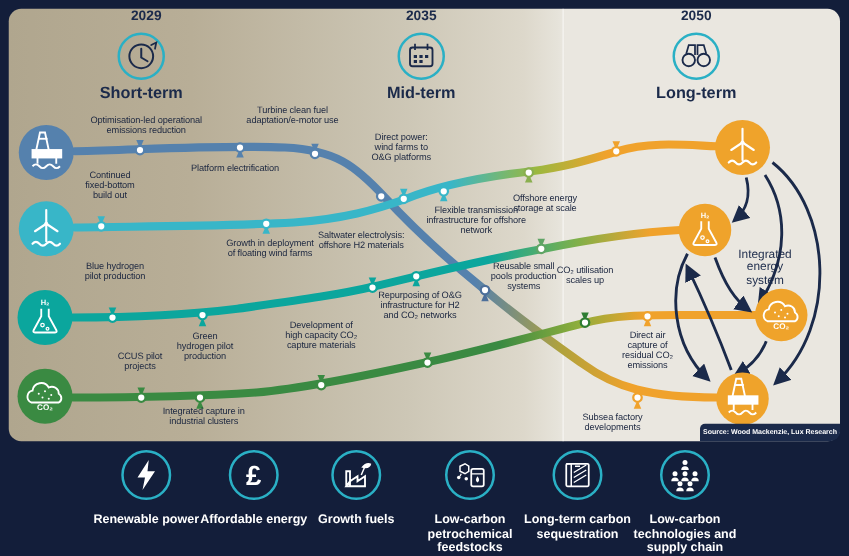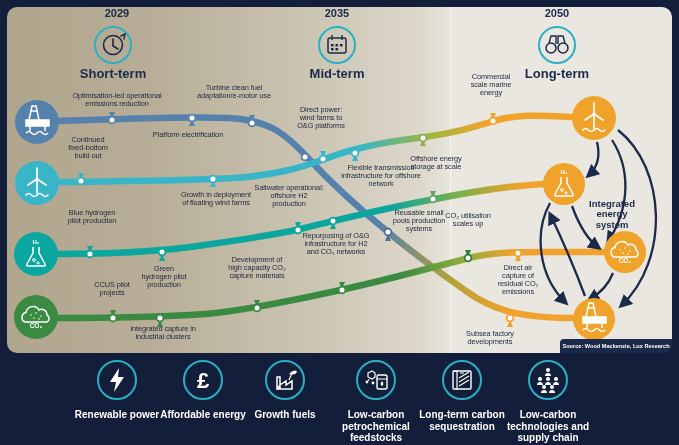--- a/index.html
+++ b/index.html
@@ -5,21 +5,21 @@
   html,body{margin:0;padding:0;}
   body{width:679px;height:445px;background:#131e3a;font-family:"Liberation Sans",sans-serif;overflow:hidden;}
   .stage{position:relative;width:679px;height:445px;}
   .panel{position:absolute;left:7px;top:7px;width:665px;height:346px;border-radius:10px;
          background:linear-gradient(90deg,#b0a68e 0%,#b8ae97 22%,#cdc7b6 48%,#ddd8cb 62%,#e6e3da 66%,#eae7e0 67%,#eae7e0 100%);}
   .divider{position:absolute;left:450px;top:7px;width:1px;height:346px;background:rgba(255,255,255,.6);}
   svg.map{position:absolute;left:0;top:0;}
   .year{position:absolute;font-size:11px;font-weight:bold;color:#1b2a4a;text-align:center;width:60px;}
   .term{position:absolute;font-size:13px;font-weight:bold;color:#1b2a4a;text-align:center;width:90px;}
   .ms{position:absolute;font-size:7.4px;line-height:1.08;letter-spacing:-0.1px;color:#1c2740;text-align:center;}
-  .ies{position:absolute;font-size:9.5px;font-weight:bold;color:#1b2a4a;text-align:center;line-height:1.1;}
+  .ies{position:absolute;font-size:9.5px;font-weight:normal;color:#1b2a4a;text-align:center;line-height:1.1;}
   .srcbar{position:absolute;left:560px;top:339px;width:112px;height:14px;background:#1b2a4a;border-radius:4px 0 8px 0;
           color:#ffffff;font-size:5.6px;font-weight:bold;text-align:center;line-height:14px;}
   .legend-item{position:absolute;width:96px;text-align:center;}
   .legend-label{margin-top:3px;color:#ffffff;font-size:10px;font-weight:bold;line-height:1.15;}
 </style>
 </head>
 <body>
 <div class="stage">
 
   <div class="panel"></div>
@@ -238,25 +238,24 @@
   <div class="term" style="left:292px;top:66px">Mid-term</div>
   <div class="term" style="left:512px;top:66px">Long-term</div>
 
   <div class="ms" style="left:190px;top:84px;width:88px">Turbine clean fuel adaptation/e-motor use</div>
   <div class="ms" style="left:56px;top:92px;width:122px">Optimisation-led operational emissions reduction</div>
   <div class="ms" style="left:150px;top:131px;width:76px">Platform electrification</div>
   <div class="ms" style="left:64px;top:136px;width:48px">Continued fixed-bottom build out</div>
   <div class="ms" style="left:180px;top:191px;width:72px">Growth in deployment of floating wind farms</div>
   <div class="ms" style="left:296px;top:106px;width:50px">Direct power: wind farms to O&amp;G platforms</div>
   <div class="ms" style="left:341px;top:164px;width:80px">Flexible transmission infrastructure for offshore network</div>
-  <div class="ms" style="left:254px;top:184px;width:70px">Saltwater operational: offshore H2 production</div>
+  <div class="ms" style="left:254px;top:184px;width:70px">Saltwater electrolysis: offshore H2 materials</div>
   <div class="ms" style="left:298px;top:232px;width:76px">Repurposing of O&amp;G infrastructure for H2 and CO₂ networks</div>
   <div class="ms" style="left:407px;top:155px;width:58px">Offshore energy storage at scale</div>
   <div class="ms" style="left:388px;top:209px;width:62px">Reusable small pools production systems</div>
-  <div class="ms" style="left:464px;top:73px;width:54px">Commercial scale marine energy</div>
   <div class="ms" style="left:444px;top:212px;width:48px">CO₂ utilisation scales up</div>
   <div class="ms" style="left:492px;top:264px;width:52px">Direct air capture of residual CO₂ emissions</div>
   <div class="ms" style="left:444px;top:330px;width:92px">Subsea factory developments</div>
   <div class="ms" style="left:67px;top:209px;width:50px">Blue hydrogen pilot production</div>
   <div class="ms" style="left:139px;top:265px;width:50px">Green hydrogen pilot production</div>
   <div class="ms" style="left:93px;top:281px;width:38px">CCUS pilot projects</div>
   <div class="ms" style="left:116px;top:325px;width:94px">Integrated capture in industrial clusters</div>
   <div class="ms" style="left:226px;top:256px;width:62px">Development of high capacity CO₂ capture materials</div>
 
   <div class="ies" style="left:586px;top:199px;width:52px">Integrated energy system</div>

